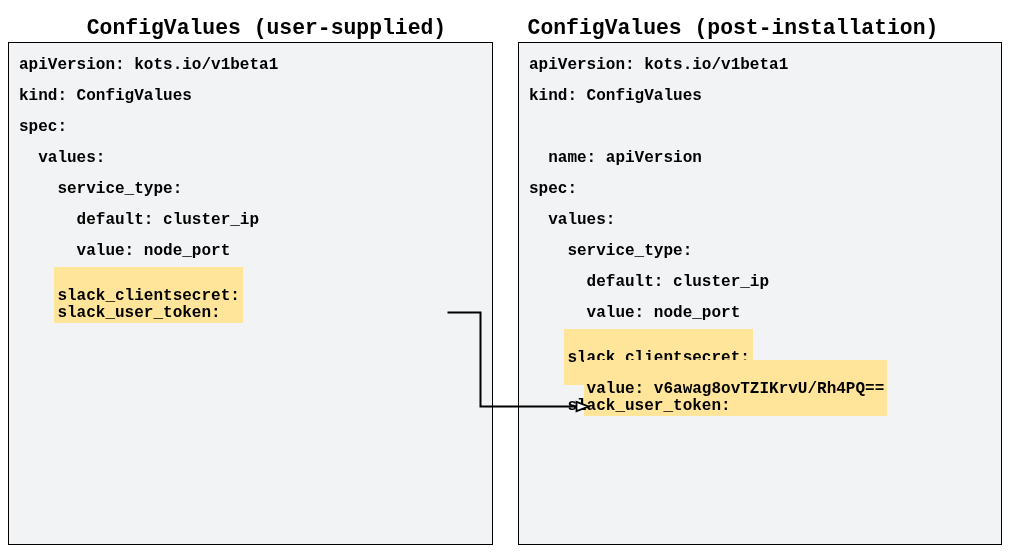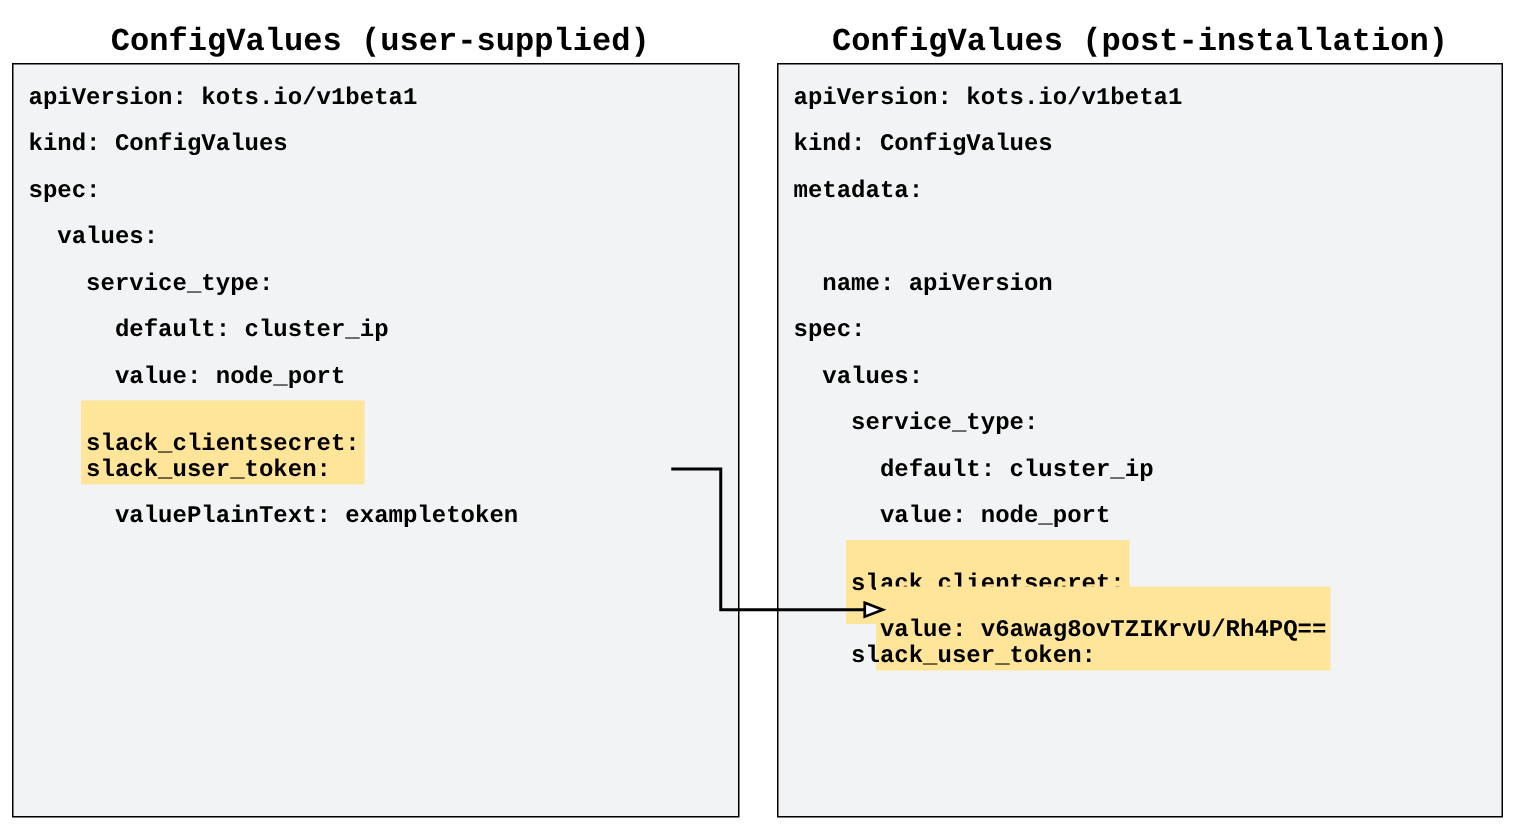--- a/index.html
+++ b/index.html
@@ -18,22 +18,22 @@
   .panel-title {
     position: absolute;
     top: 15px;
     height: 26px;
     text-align: center;
     font-weight: bold;
     font-size: 21.4px;
     line-height: 26px;
     white-space: pre;
   }
-  .panel-title.left  { left: 11px;   width: 485px; }
-  .panel-title.right { left: 518px; width: 484px; }
+  .panel-title.left  { left: 24px;   width: 485px; }
+  .panel-title.right { left: 491px; width: 484px; }
   .code-box {
     position: absolute;
     top: 42px;
     height: 503px;
     box-sizing: border-box;
     background: var(--box-fill, #f1f3f4);
     border: 1.5px solid var(--box-border, #000000);
     padding: 6.5px 0 0 10px;
     overflow: hidden;
   }
@@ -73,26 +73,25 @@
 <div class="code-box left">
     <div class="code-line"><span class="code-text">apiVersion: kots.io/v1beta1</span></div>
     <div class="code-line"><span class="code-text">kind: ConfigValues</span></div>
     <div class="code-line"><span class="code-text">spec:</span></div>
     <div class="code-line"><span class="code-indent">  </span><span class="code-text">values:</span></div>
     <div class="code-line"><span class="code-indent">    </span><span class="code-text">service_type:</span></div>
     <div class="code-line"><span class="code-indent">      </span><span class="code-text">default: cluster_ip</span></div>
     <div class="code-line"><span class="code-indent">      </span><span class="code-text">value: node_port</span></div>
     <div class="code-line"><span class="code-indent">    </span><span class="code-text hl">slack_clientsecret:</span></div>
     <div class="code-line"><span class="code-indent">    </span><span class="code-text">slack_user_token:</span></div>
-    <div class="code-line"><span class="code-indent">      </span><span class="code-text">valuePlainText: exampletoken</span></div>
+    <div class="code-line"><span class="code-indent">      </span></div>
   </div>
 <div class="code-box right">
     <div class="code-line"><span class="code-text">apiVersion: kots.io/v1beta1</span></div>
     <div class="code-line"><span class="code-text">kind: ConfigValues</span></div>
-    <div class="code-line"><span class="code-text">metadata:</span></div>
     <div class="code-line"><span class="code-indent">  </span></div>
     <div class="code-line"><span class="code-indent">  </span><span class="code-text">name: apiVersion</span></div>
     <div class="code-line"><span class="code-text">spec:</span></div>
     <div class="code-line"><span class="code-indent">  </span><span class="code-text">values:</span></div>
     <div class="code-line"><span class="code-indent">    </span><span class="code-text">service_type:</span></div>
     <div class="code-line"><span class="code-indent">      </span><span class="code-text">default: cluster_ip</span></div>
     <div class="code-line"><span class="code-indent">      </span><span class="code-text">value: node_port</span></div>
     <div class="code-line"><span class="code-indent">    </span><span class="code-text hl">slack_clientsecret:</span></div>
     <div class="code-line"><span class="code-indent">      </span><span class="code-text hl">value: v6awag8ovTZIKrvU/Rh4PQ==</span></div>
     <div class="code-line"><span class="code-indent">    </span><span class="code-text">slack_user_token:</span></div>

